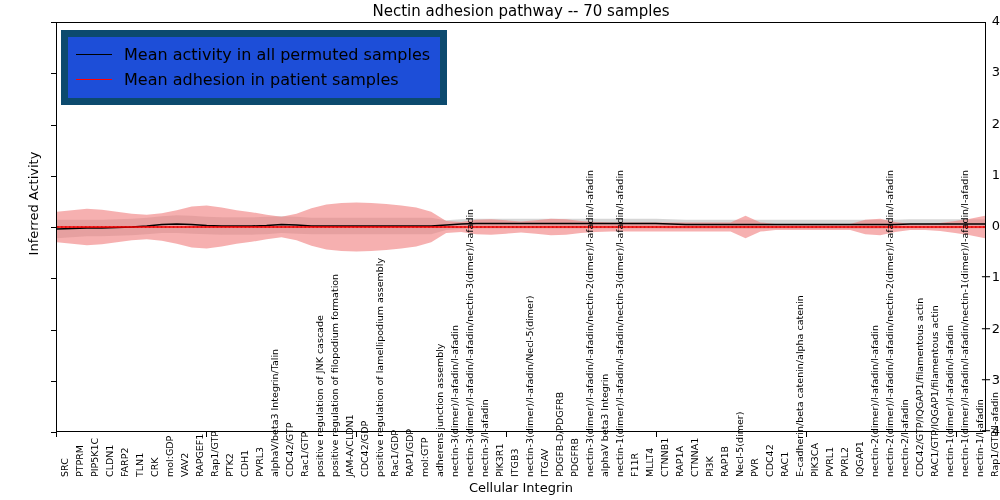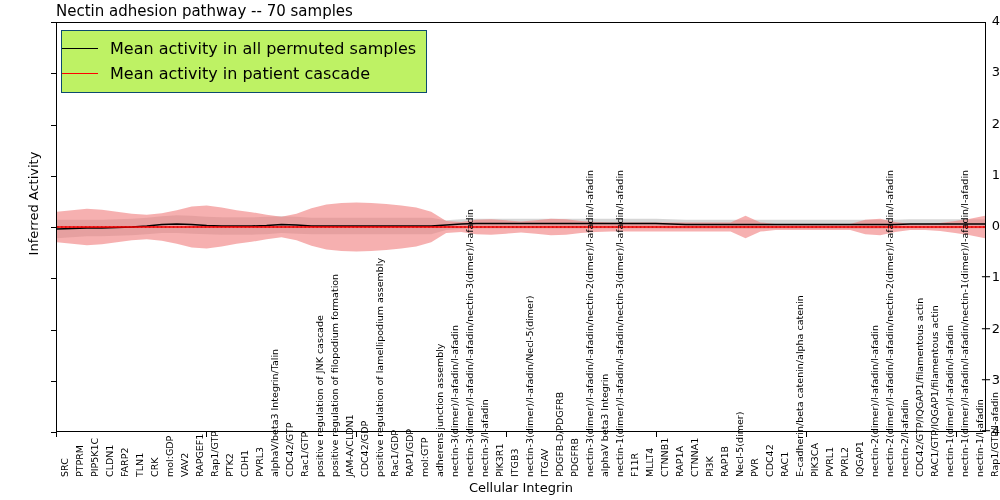--- a/index.html
+++ b/index.html
@@ -8,21 +8,21 @@
 
   
   #plot-frame{
     position:absolute;left:56px;top:22px;width:930px;height:410px;
     border:1px solid #000;box-sizing:border-box;background:#fff;
   }
   #plot-canvas{position:absolute;left:0;top:0;width:100%;height:100%;}
 
   
   #chart-title{
-    position:absolute;left:56px;top:2px;width:930px;text-align:left;
+    position:absolute;left:56px;top:2px;width:930px;text-align:center;
     font-size:15px;color:#000;line-height:18px;white-space:nowrap;
   }
 
   
   #ylabel{
     position:absolute;left:-92px;top:196px;width:250px;text-align:center;
     transform:rotate(-90deg);font-size:13px;color:#000;
   }
   .ytick-label{
     position:absolute;right:0;width:48px;text-align:right;
@@ -45,22 +45,22 @@
     font-size:9.5px;
     line-height:9.5px;
     color:#000;
     white-space:nowrap;
     text-align:left;
   }
 
   
   #legend{
     position:absolute;left:61px;top:30px;
-    border:1px solid #0c4a6e;background:#bef264;
-    padding:5px 10px 6px 0;
+    border:7px solid #0c4a6e;background:#1d4ed8;
+    padding:5px 10px 6px 8px;
     box-sizing:border-box;
   }
   .legend-row{display:flex;align-items:center;height:25px;}
   .legend-swatch{display:inline-block;width:36px;height:0;border-top:1.6px solid #000;margin-right:12px;}
   .legend-swatch.red{border-top-color:#ff0000;}
   .legend-text{font-size:16px;color:#000;white-space:nowrap;}
 </style>
 </head>
 <body>
 
@@ -87,21 +87,21 @@
     </svg>
   </div>
 
   <div id="legend">
     <div class="legend-row">
       <span class="legend-swatch"></span>
       <span class="legend-text">Mean activity in all permuted samples</span>
     </div>
     <div class="legend-row">
       <span class="legend-swatch red"></span>
-      <span class="legend-text">Mean activity in patient cascade</span>
+      <span class="legend-text">Mean adhesion in patient samples</span>
     </div>
   </div>
 
   <div id="xticklabels">
       <div class="xtick-label" style="left: 59.6px; top: 45px;">SRC</div>
       <div class="xtick-label" style="left: 74.6px; top: 45px;">PTPRM</div>
       <div class="xtick-label" style="left: 89.6px; top: 45px;">PIP5K1C</div>
       <div class="xtick-label" style="left: 104.6px; top: 45px;">CLDN1</div>
       <div class="xtick-label" style="left: 119.6px; top: 45px;">FARP2</div>
       <div class="xtick-label" style="left: 134.6px; top: 45px;">TLN1</div>

